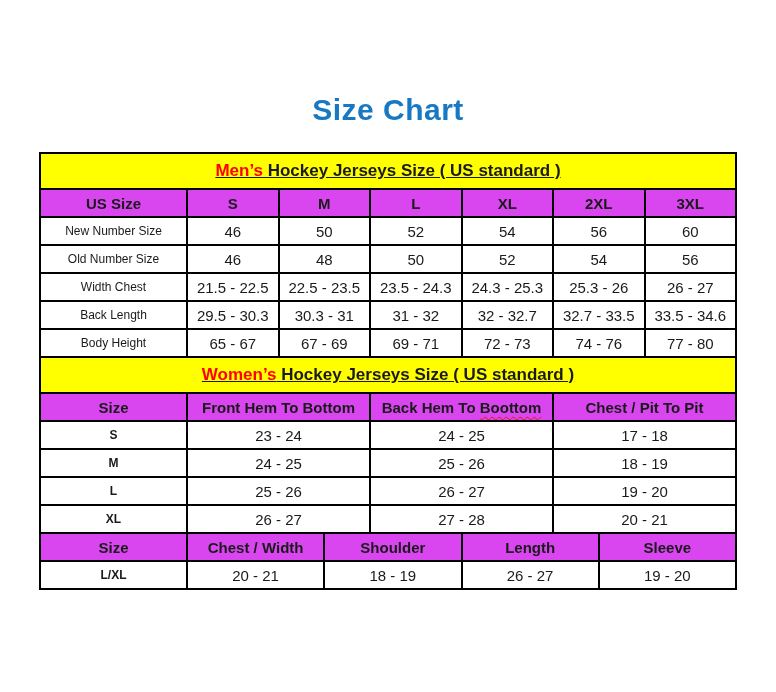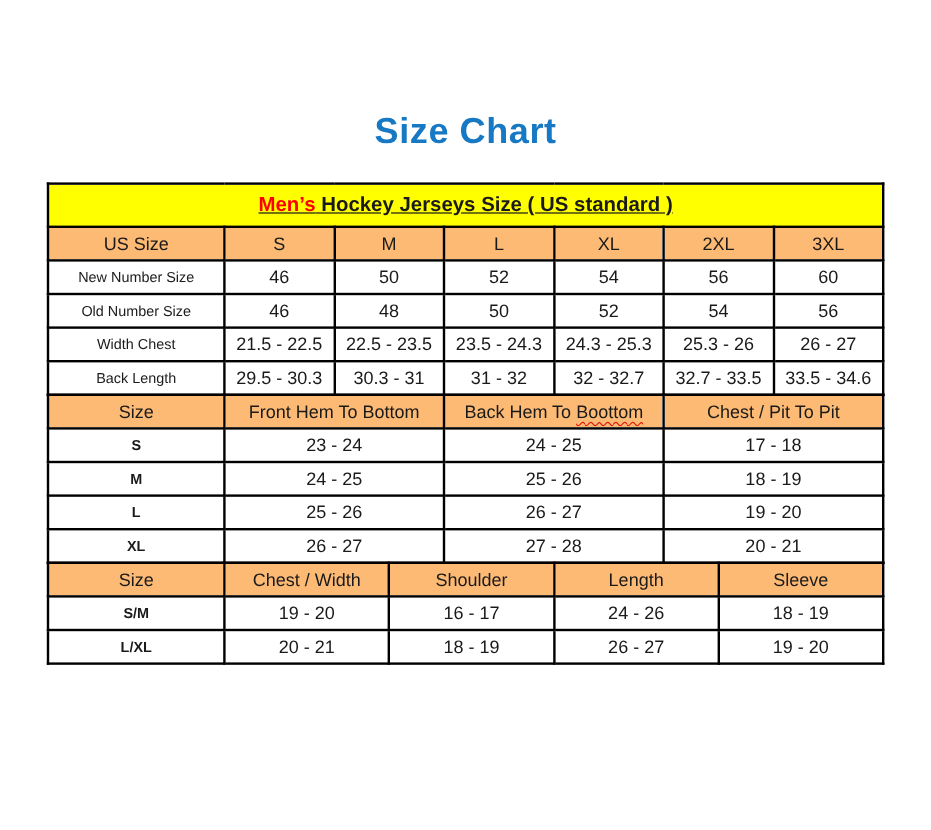--- a/index.html
+++ b/index.html
@@ -50,22 +50,22 @@
     background: #ffff00;
     height: 34px;
     font-size: 17px;
     font-weight: 700;
     text-decoration: underline;
   }
   tr.band .prefix { color: #ff0000; }
   tr.head th {
     height: 26px;
     font-size: 15px;
-    font-weight: 400;
-    background: #fdba74;
+    font-weight: 700;
+    background: #d946ef;
   }
   td.rowlabel {
     height: 26px;
     font-size: 12px;
     font-weight: 400;
   }
   td.rowlabel.bold { font-weight: 700; }
   td.cell {
     height: 26px;
     font-size: 15px;
@@ -133,29 +133,41 @@
       </tr>
       <tr>
         <td class="rowlabel">Back Length</td>
         <td class="cell">29.5 - 30.3</td>
         <td class="cell">30.3 - 31</td>
         <td class="cell">31 - 32</td>
         <td class="cell">32 - 32.7</td>
         <td class="cell">32.7 - 33.5</td>
         <td class="cell">33.5 - 34.6</td>
       </tr>
+      <tr>
+        <td class="rowlabel">Body Height</td>
+        <td class="cell">65 - 67</td>
+        <td class="cell">67 - 69</td>
+        <td class="cell">69 - 71</td>
+        <td class="cell">72 - 73</td>
+        <td class="cell">74 - 76</td>
+        <td class="cell">77 - 80</td>
+      </tr>
     </tbody>
   </table>
 
   <table class="size-table">
     <colgroup>
         <col class="col-label">
         <col span="3">
       </colgroup>
     <tbody>
+      <tr class="band">
+        <td colspan="4"><span class="prefix">Women’s</span><span> Hockey Jerseys Size ( US standard )</span></td>
+      </tr>
       <tr class="head">
         <th>Size</th>
         <th>Front Hem To Bottom</th>
         <th><span>Back Hem To </span><span class="squiggly">Boottom</span></th>
         <th>Chest / Pit To Pit</th>
       </tr>
       <tr>
         <td class="rowlabel bold">S</td>
         <td class="cell">23 - 24</td>
         <td class="cell">24 - 25</td>
@@ -189,27 +201,20 @@
       </colgroup>
     <tbody>
       <tr class="head">
         <th>Size</th>
         <th>Chest / Width</th>
         <th>Shoulder</th>
         <th>Length</th>
         <th>Sleeve</th>
       </tr>
       <tr>
-        <td class="rowlabel bold">S/M</td>
-        <td class="cell">19 - 20</td>
-        <td class="cell">16 - 17</td>
-        <td class="cell">24 - 26</td>
-        <td class="cell">18 - 19</td>
-      </tr>
-      <tr>
         <td class="rowlabel bold">L/XL</td>
         <td class="cell">20 - 21</td>
         <td class="cell">18 - 19</td>
         <td class="cell">26 - 27</td>
         <td class="cell">19 - 20</td>
       </tr>
     </tbody>
   </table>
 
 </div>

